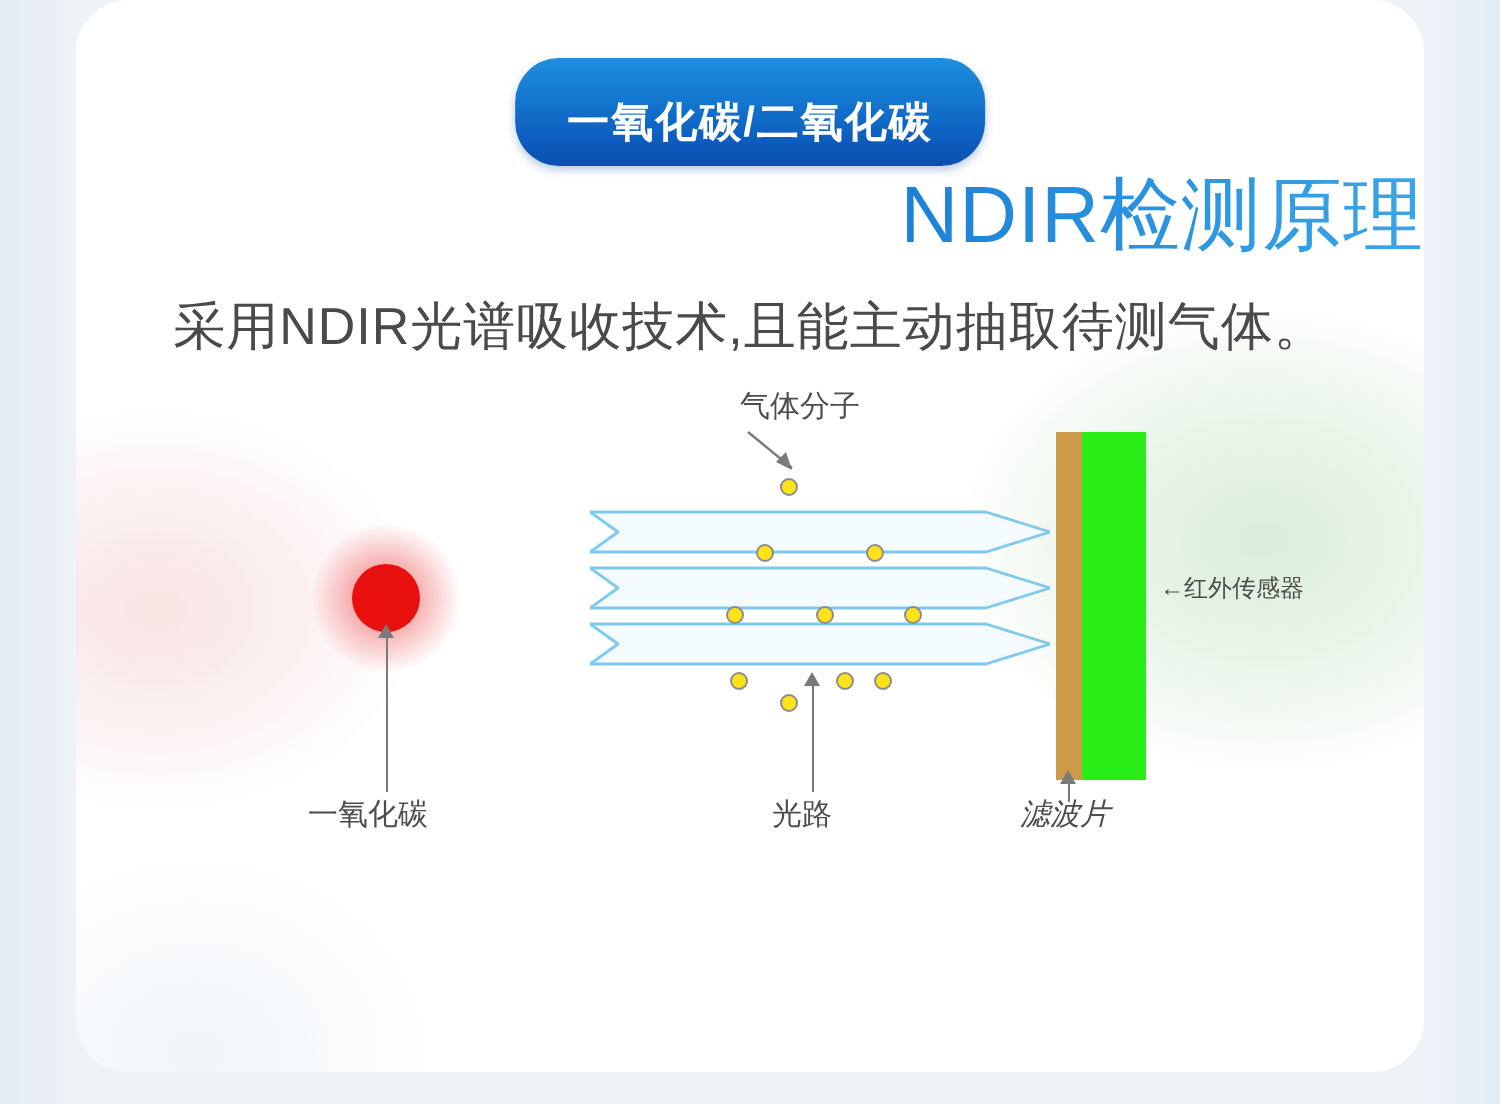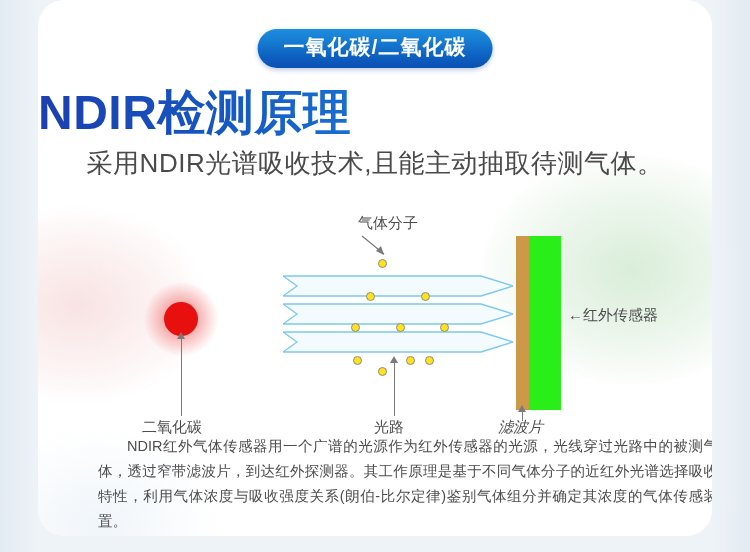--- a/index.html
+++ b/index.html
@@ -37,50 +37,50 @@
     background:radial-gradient(ellipse at center, rgba(150,205,150,.36) 0%, rgba(150,205,150,.15) 48%, rgba(150,205,150,0) 74%);
   }
   .blob-blue-bl {
     left:-60px; bottom:-90px; width:240px; height:200px;
     background:radial-gradient(ellipse at center, rgba(170,200,225,.18) 0%, rgba(170,200,225,0) 70%);
   }
 
   
   #badge {
     position:absolute; left:50%; top:29px; transform:translateX(-50%);
-    padding:7px 26px 11px;
+    padding:22px 26px 11px;
     border-radius:22px;
     background:linear-gradient(180deg,#1e8ede 0%,#1477cf 38%,#0d5fc0 72%,#0b4fb2 100%);
     color:#ffffff;
     font-size:21px; font-weight:bold; letter-spacing:1px;
     line-height:1;
     white-space:nowrap;
     box-shadow:0 2px 5px rgba(20,80,160,.30);
   }
 
   #title {
     position:absolute; left:0; right:0; top:84px;
-    text-align:left;
-    font-size:48px; font-weight:bold; letter-spacing:.5px;
+    text-align:right;
+    font-size:40px; font-weight:normal; letter-spacing:.5px;
     line-height:1.2;
     background:linear-gradient(90deg,#1c3faf 0%,#1558c4 28%,#1c82d8 62%,#3aa6e8 100%);
     -webkit-background-clip:text; background-clip:text;
     -webkit-text-fill-color:transparent; color:#1558c4;
     white-space:nowrap;
   }
 
   #subtitle {
     position:absolute; left:0; right:0; top:146px;
     text-align:center;
     font-size:26px; color:#4a4a4a; letter-spacing:.5px;
     white-space:nowrap;
   }
 
   
-  #diagram { position:absolute; left:0; top:190px; width:674px; height:240px;margin-top:20px; }
+  #diagram { position:absolute; left:12px; top:190px; width:674px; height:240px; }
 
   
   #ir-glow {
     position:absolute; left:106px; top:72px; width:74px; height:74px;
     border-radius:50%;
     background:radial-gradient(circle at center, rgba(233,30,30,.55) 0%, rgba(233,30,30,.34) 32%, rgba(233,30,30,.14) 55%, rgba(233,30,30,0) 72%);
   }
   #ir-dot {
     position:absolute; left:126px; top:92px; width:34px; height:34px;
     border-radius:50%;
@@ -176,34 +176,33 @@
 
       <div id="filter-bar"></div>
       <div id="sensor-bar"></div>
 
       <div class="diagram-label" style="left:320px; top:4px;">气体分子</div>
       <svg style="position:absolute; left:322px; top:24px; width:34px; height:26px;">
         <line x1="2" y1="2" x2="24" y2="20" stroke="#7a7a7a" stroke-width="1.2"></line>
         <polygon points="24,21 16,17 21,12" fill="#7a7a7a"></polygon>
       </svg>
 
-      <div class="diagram-label" style="left:530px; top:96px; font-size:15px;text-align:center;">←红外传感器</div>
+      <div class="diagram-label" style="left:530px; top:96px; font-size:12px;text-align:center;">←红外传感器</div>
 
       <div class="pointer vline" style="left:143px; top:128px; height:78px;"></div>
       <div class="ahead ahead-up" style="left:139px; top:122px;"></div>
-      <div class="diagram-label" style="left:104px; top:208px;">二氧化碳</div>
+      <div class="diagram-label" style="left:104px; top:208px;">一氧化碳</div>
 
       <div class="pointer vline" style="left:356px; top:152px; height:54px;"></div>
       <div class="ahead ahead-up" style="left:352px; top:146px;"></div>
       <div class="diagram-label" style="left:336px; top:208px;">光路</div>
 
       <div class="pointer vline" style="left:484px; top:203px; height:0px;"></div>
       <div class="pointer vline" style="left:484px; top:206px; height:0;"></div>
       <div class="pointer vline" style="left:484px; top:201px; height:10px;"></div>
       <div class="ahead ahead-up" style="left:480px; top:195px;"></div>
       <div class="diagram-label" style="left:460px; top:208px;font-style:italic;">滤波片</div>
 
     </div>
 
-    <div id="paragraph">NDIR红外气体传感器用一个广谱的光源作为红外传感器的光源，光线穿过光路中的被测气体，透过窄带滤波片，到达红外探测器。其工作原理是基于不同气体分子的近红外光谱选择吸收特性，利用气体浓度与吸收强度关系(朗伯-比尔定律)鉴别气体组分并确定其浓度的气体传感装置。</div>
 
   </div>
 </div>
 
 </body></html>

